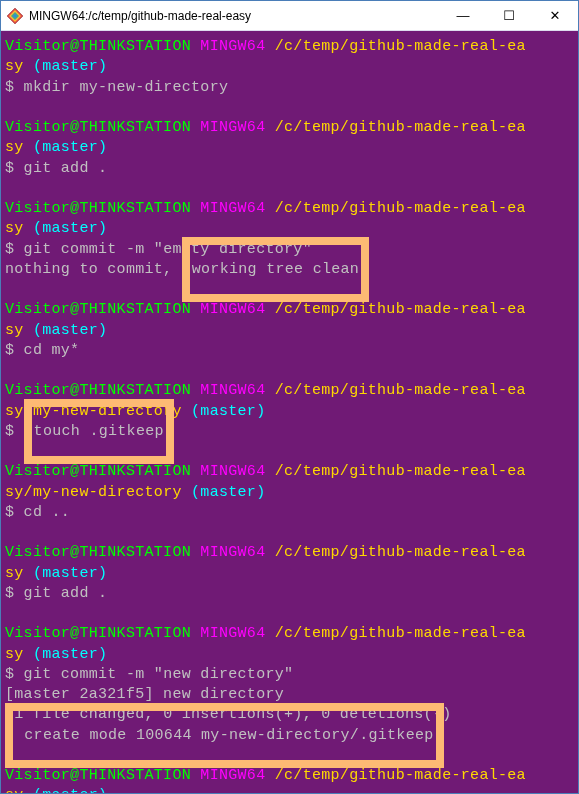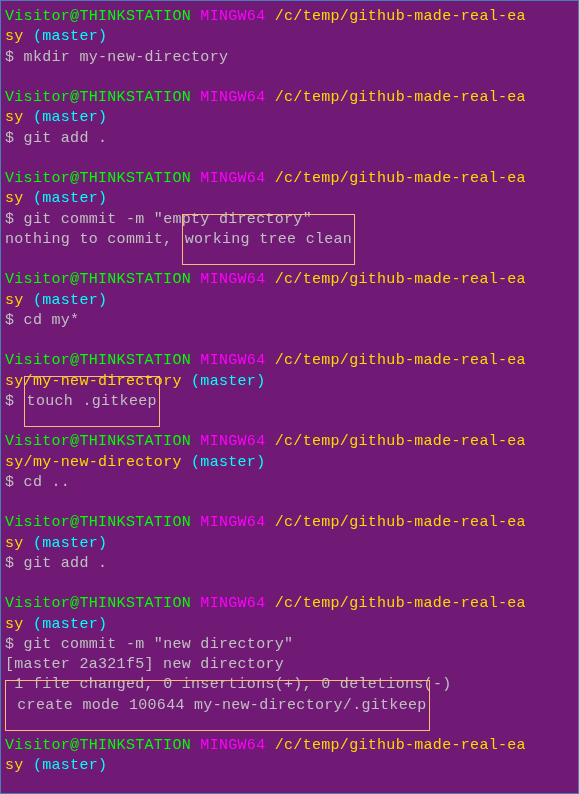--- a/index.html
+++ b/index.html
@@ -8,21 +8,41 @@
 .titlebar{height:30px;background:#fff;display:flex;align-items:center;padding-left:6px;border-bottom:1px solid #dde}
 .app-icon{width:16px;height:16px;margin-right:6px;flex:0 0 auto}
 .title-text{flex:1;font-family:'Segoe UI',Tahoma,sans-serif;font-size:12px;color:#000}
 .win-btn{width:46px;height:30px;display:flex;align-items:center;justify-content:center;font-family:'Segoe UI',sans-serif;font-size:13px;color:#000;cursor:pointer}
 .terminal{flex:1;background:#701a75;color:#c0c0c0;padding:6px 4px;line-height:1.35;letter-spacing:0.3px;overflow:hidden;white-space:pre-wrap;word-break:break-all}
 .g{color:#00ff00}
 .m{color:#ff00ff}
 .y{color:#ffd800}
 .c{color:#00ffff}
 .w{color:#c0c0c0}
-.box{border:1px solid #fdba74;padding:16px 2px}
+.box{border:8px solid #fdba74;padding:16px 2px}
 </style>
 </head>
 <body>
 
 <div class="window">
+  <div class="titlebar">
+    <span class="app-icon">
+      <svg viewBox="0 0 16 16">
+          <polygon points="8,0 16,8 8,16 0,8" fill="#d44" stroke="#833" stroke-width="0.5"></polygon>
+          <polygon points="8,2 14,8 8,14 2,8" fill="#fb3"></polygon>
+          <polygon points="8,4 12,8 8,12 4,8" fill="#4a8"></polygon>
+          <polygon points="8,6 10,8 8,10 6,8" fill="#38d"></polygon>
+        </svg>
+    </span>
+    <span class="title-text">MINGW64:/c/temp/github-made-real-easy</span>
+    <div class="win-btn">
+        <span>—</span>
+      </div>
+    <div class="win-btn">
+        <span>☐</span>
+      </div>
+    <div class="win-btn close">
+        <span>✕</span>
+      </div>
+  </div>
 
   <div class="terminal"><div><span class="g">Visitor@THINKSTATION</span><span class="m"> MINGW64 </span><span class="y">/c/temp/github-made-real-ea</span></div><div><span class="y">sy</span><span class="c"> (master)</span></div><div><span class="w">$ </span><span class="w">mkdir my-new-directory</span></div><br><div><span class="g">Visitor@THINKSTATION</span><span class="m"> MINGW64 </span><span class="y">/c/temp/github-made-real-ea</span></div><div><span class="y">sy</span><span class="c"> (master)</span></div><div><span class="w">$ </span><span class="w">git add .</span></div><br><div><span class="g">Visitor@THINKSTATION</span><span class="m"> MINGW64 </span><span class="y">/c/temp/github-made-real-ea</span></div><div><span class="y">sy</span><span class="c"> (master)</span></div><div><span class="w">$ </span><span class="w">git commit -m "empty directory"</span></div><div><span class="w">nothing to commit, </span><span class="box w">working tree clean</span></div><br><div><span class="g">Visitor@THINKSTATION</span><span class="m"> MINGW64 </span><span class="y">/c/temp/github-made-real-ea</span></div><div><span class="y">sy</span><span class="c"> (master)</span></div><div><span class="w">$ </span><span class="w">cd my*</span></div><br><div><span class="g">Visitor@THINKSTATION</span><span class="m"> MINGW64 </span><span class="y">/c/temp/github-made-real-ea</span></div><div><span class="y">sy</span><span class="y">/my-new-directory</span><span class="c"> (master)</span></div><div><span class="w">$ </span><span class="box w">touch .gitkeep</span></div><br><div><span class="g">Visitor@THINKSTATION</span><span class="m"> MINGW64 </span><span class="y">/c/temp/github-made-real-ea</span></div><div><span class="y">sy</span><span class="y">/my-new-directory</span><span class="c"> (master)</span></div><div><span class="w">$ </span><span class="w">cd ..</span></div><br><div><span class="g">Visitor@THINKSTATION</span><span class="m"> MINGW64 </span><span class="y">/c/temp/github-made-real-ea</span></div><div><span class="y">sy</span><span class="c"> (master)</span></div><div><span class="w">$ </span><span class="w">git add .</span></div><br><div><span class="g">Visitor@THINKSTATION</span><span class="m"> MINGW64 </span><span class="y">/c/temp/github-made-real-ea</span></div><div><span class="y">sy</span><span class="c"> (master)</span></div><div><span class="w">$ </span><span class="w">git commit -m "new directory"</span></div><div class="w">[master 2a321f5] new directory</div><div class="w"> 1 file changed, 0 insertions(+), 0 deletions(-)</div><div><span class="box w"> create mode 100644 my-new-directory/.gitkeep</span></div><br><div><span class="g">Visitor@THINKSTATION</span><span class="m"> MINGW64 </span><span class="y">/c/temp/github-made-real-ea</span></div><div><span class="y">sy</span><span class="c"> (master)</span></div></div>
 </div>
 
 </body></html>

